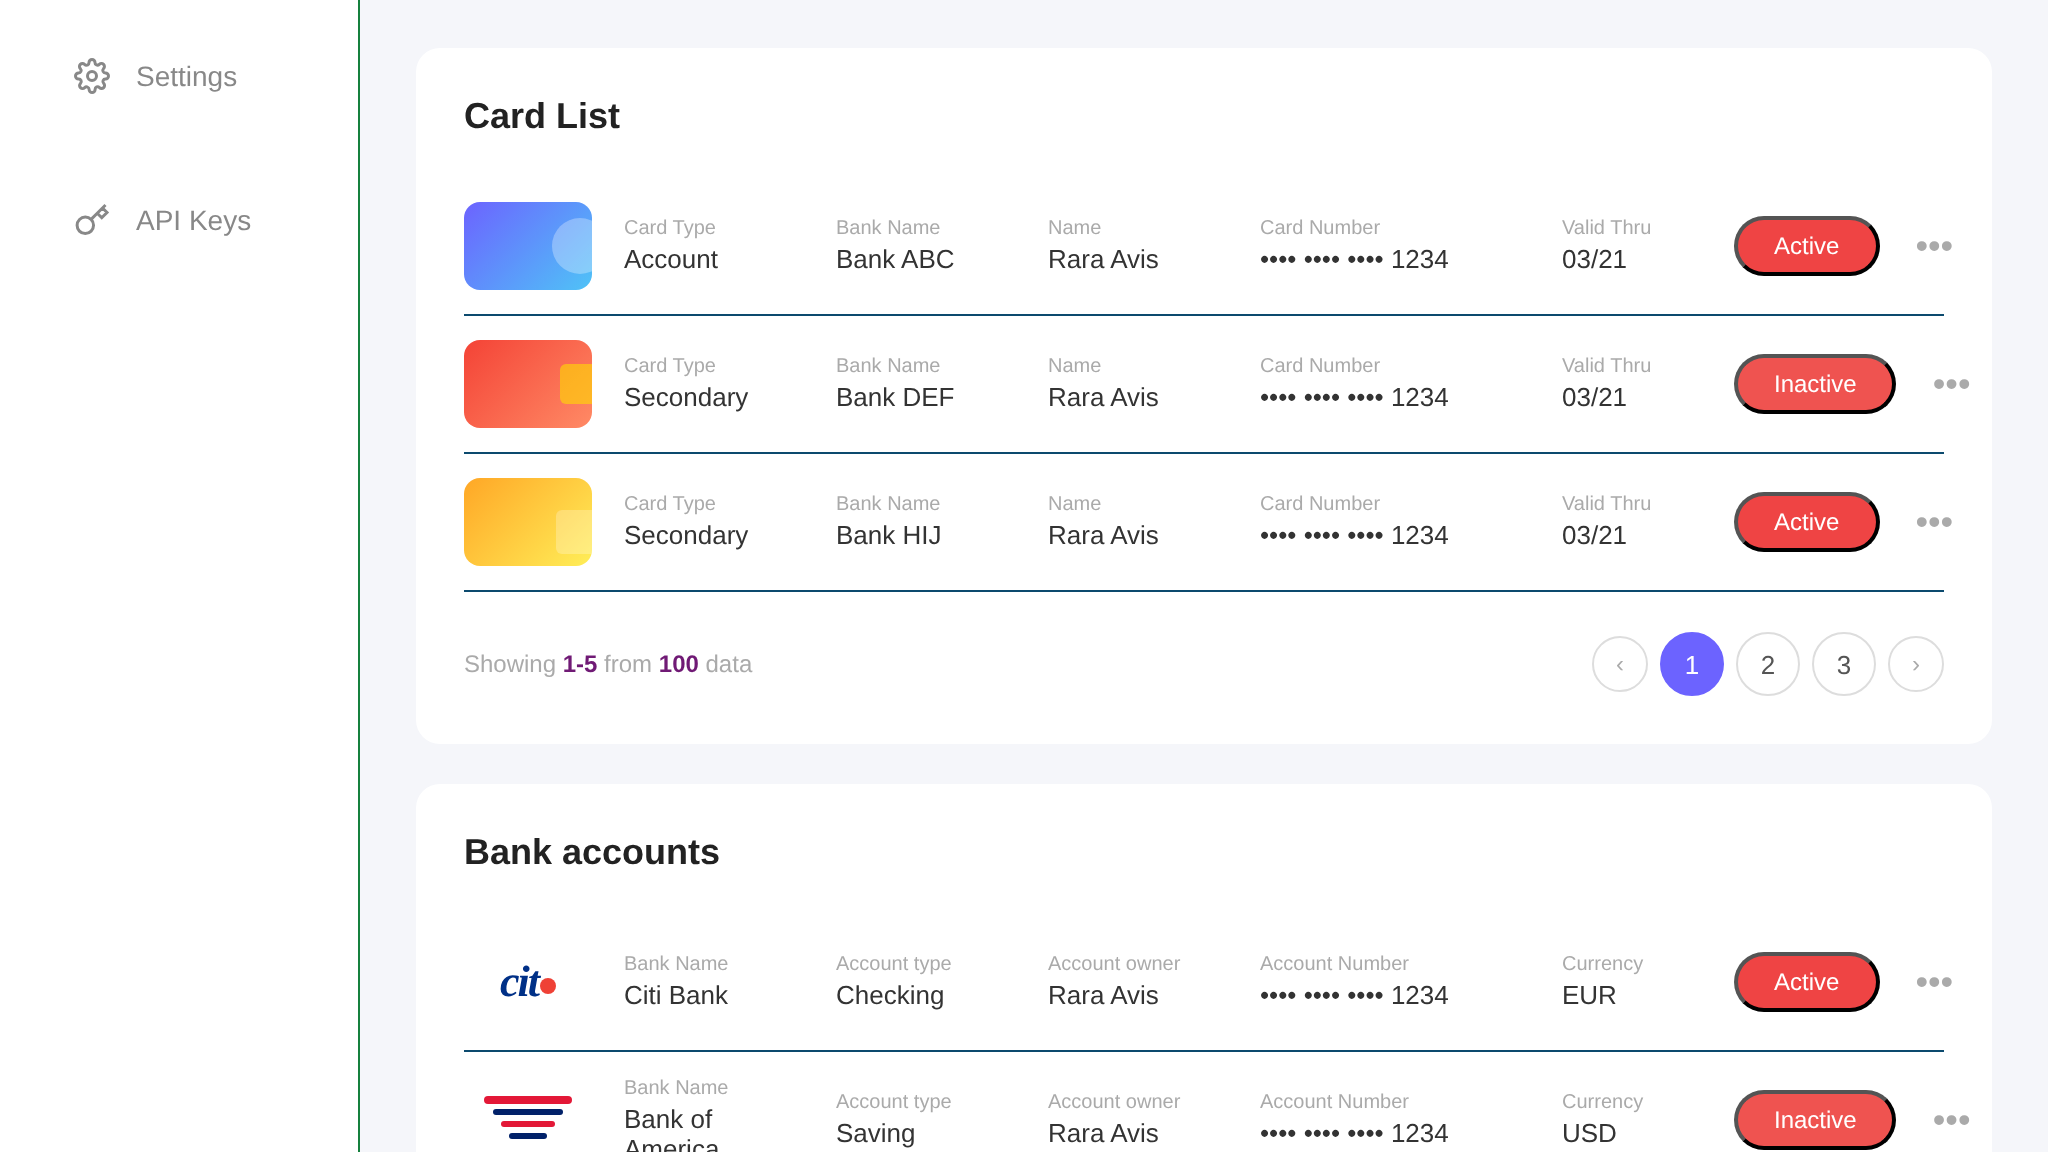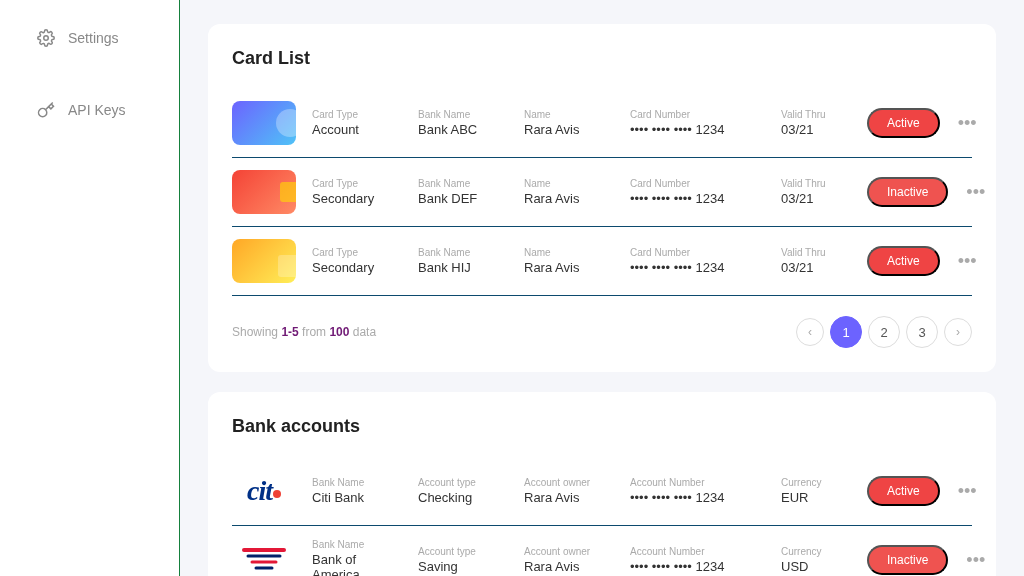--- a/index.html
+++ b/index.html
@@ -227,21 +227,21 @@
       align-items: center;
       justify-content: center;
       flex-shrink: 0;
       margin-right: 16px;
       font-weight: 700;
     }
 
     
     .logo-citi {
       color: #003087;
-      font-size: 28px;
+      font-size: 22px;
       font-style: italic;
       font-family: serif;
       letter-spacing: -1px;
     }
     .logo-citi .citi-dot {
       display: inline-block;
       width: 8px;
       height: 8px;
       background: #ef4136;
       border-radius: 50%;

